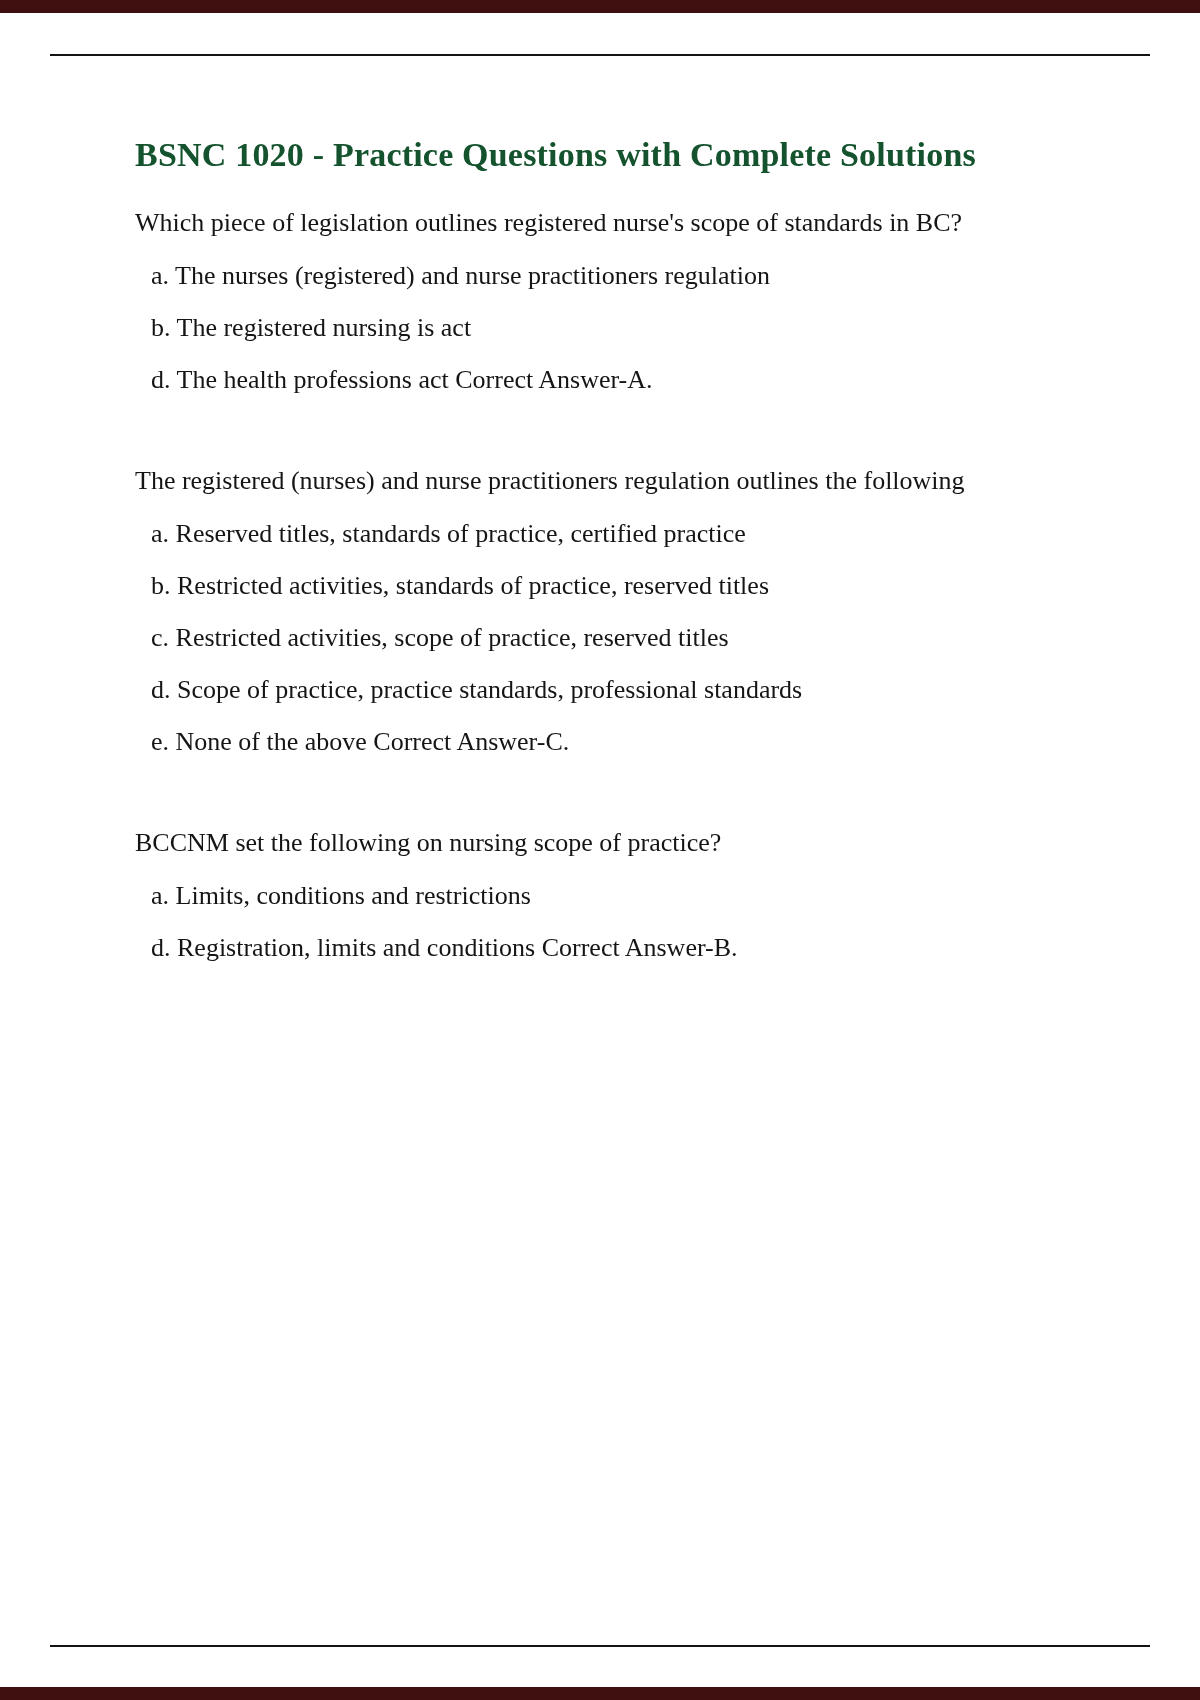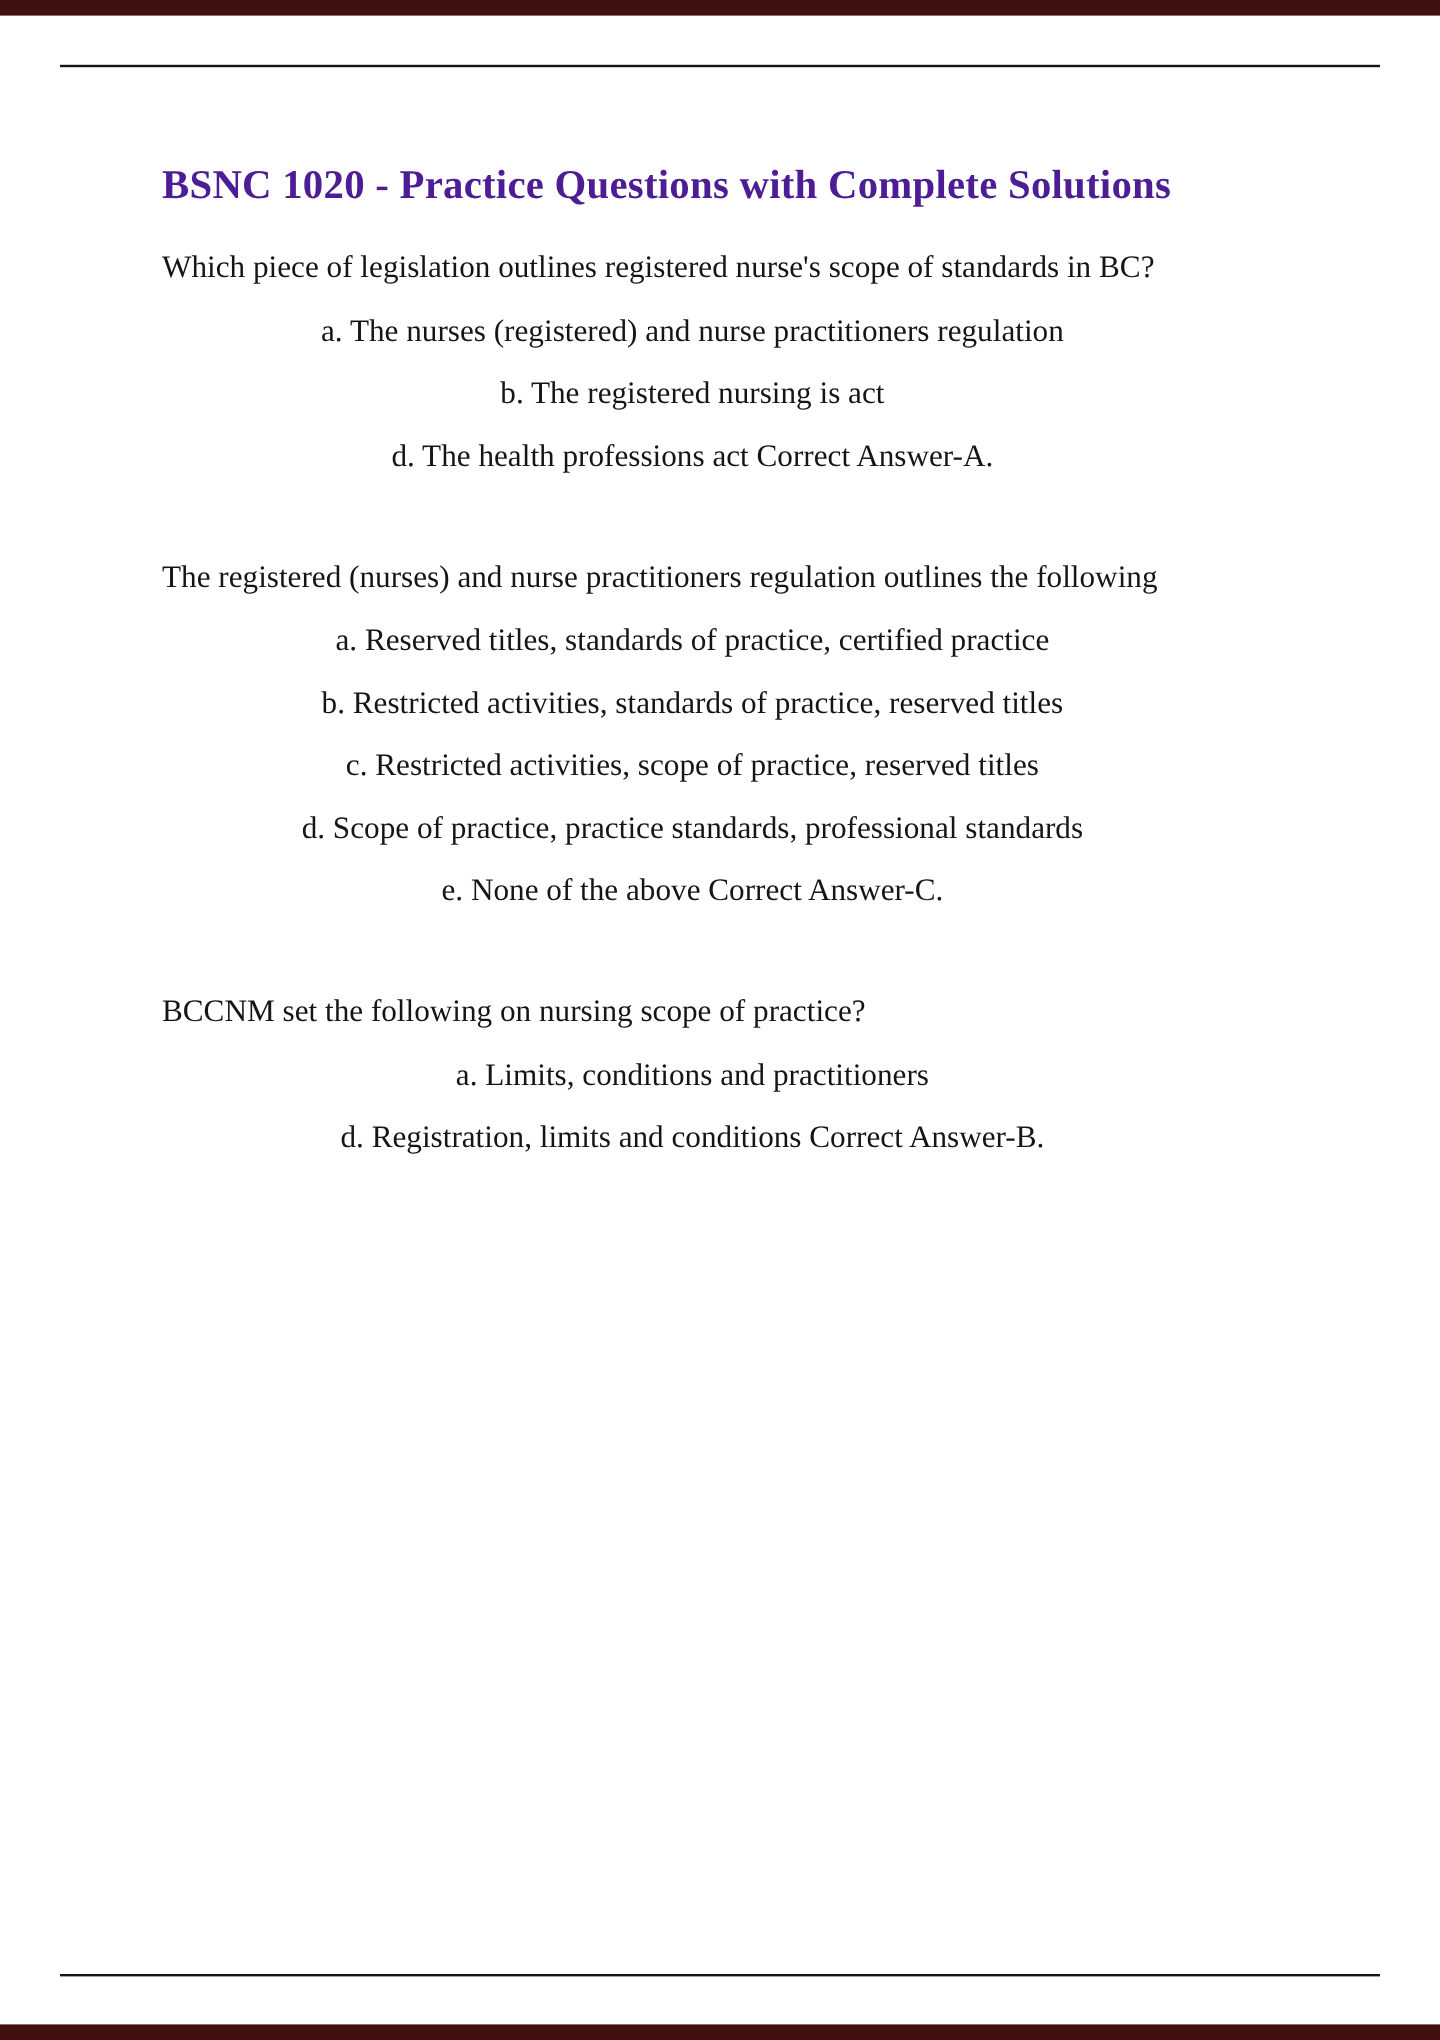--- a/index.html
+++ b/index.html
@@ -37,36 +37,35 @@
     position: absolute;
     top: 131px;
     left: 135px;
     width: 880px;
   }
   .doc-title {
     font-size: 34px;
     font-weight: bold;
     line-height: 47px;
     margin: 0 0 26px 0;
-    color: #4c1d95;
+    color: #14532d;
     letter-spacing: 0.2px;
   }
   .question-block {
     margin: 0 0 64px 0;
   }
   .question-text {
     font-size: 26px;
     line-height: 38px;
     margin: 0 0 16px 0;
   }
   .answer-option {
     font-size: 26px;
     line-height: 36px;
-    margin: 0 0 16px 4px;
-    text-align: center;
+    margin: 0 0 16px 16px;
   }
 </style>
 </head>
 <body>
 
 <div class="edge-bar top"></div>
 <div class="rule top"></div>
 
 <div class="content">
 
@@ -83,20 +82,20 @@
     <p class="question-text">The registered (nurses) and nurse practitioners regulation outlines the following</p>
     <p class="answer-option">a. Reserved titles, standards of practice, certified practice</p>
     <p class="answer-option">b. Restricted activities, standards of practice, reserved titles</p>
     <p class="answer-option">c. Restricted activities, scope of practice, reserved titles</p>
     <p class="answer-option">d. Scope of practice, practice standards, professional standards</p>
     <p class="answer-option">e. None of the above Correct Answer-C.</p>
   </div>
 
   <div class="question-block">
     <p class="question-text">BCCNM set the following on nursing scope of practice?</p>
-    <p class="answer-option">a. Limits, conditions and practitioners</p>
+    <p class="answer-option">a. Limits, conditions and restrictions</p>
     <p class="answer-option">d. Registration, limits and conditions Correct Answer-B.</p>
   </div>
 
 </div>
 
 <div class="rule bottom"></div>
 <div class="edge-bar bottom"></div>
 
 </body></html>

